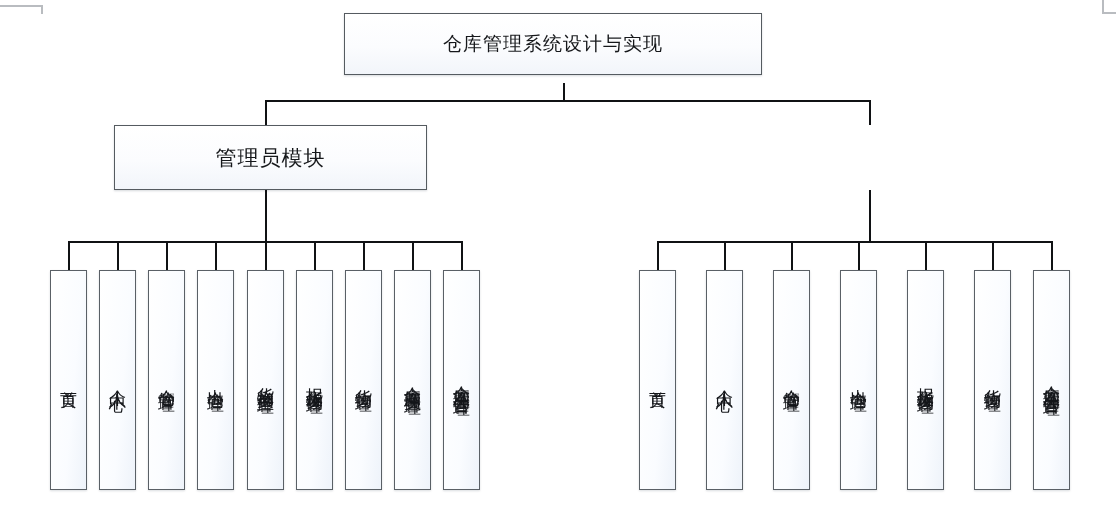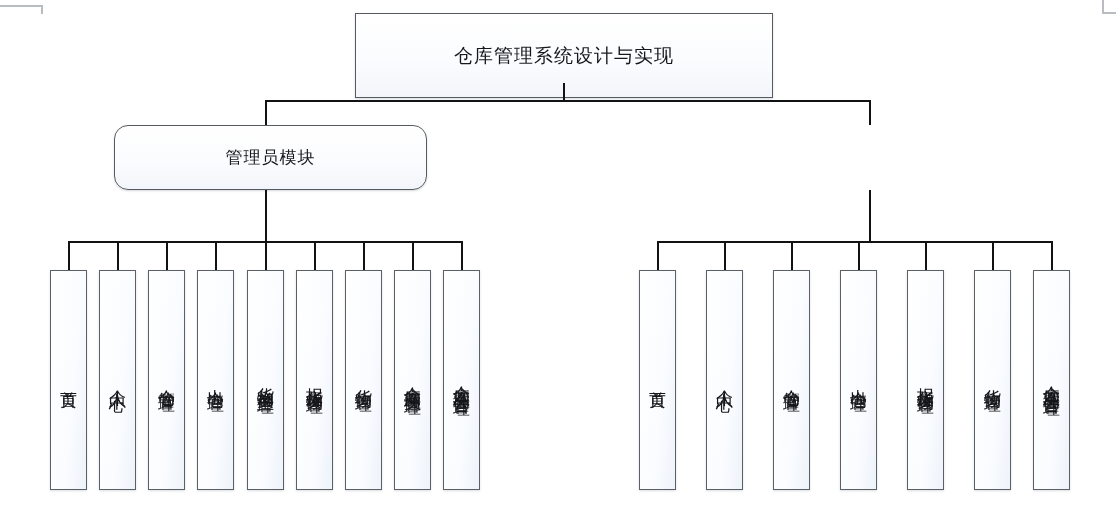--- a/index.html
+++ b/index.html
@@ -13,21 +13,21 @@
   
   .node{
     position:absolute;box-sizing:border-box;
     border:1.4px solid #555b60;
     background:linear-gradient(180deg,#ffffff 0%,#fbfcfe 55%,#f2f5fa 100%);
     box-shadow:0 1px 2px rgba(90,100,115,.25);
     display:flex;align-items:center;justify-content:center;
     color:#16181b;
   }
   .node.root{font-size:19px;letter-spacing:1px;}
-  .node.lvl2{font-size:17px;letter-spacing:1px;border-radius:14px;}
+  .node.lvl2{font-size:21px;letter-spacing:1px;}
 
   .leaf{
     position:absolute;box-sizing:border-box;
     border:1.4px solid #5a6066;
     background:linear-gradient(95deg,#ffffff 0%,#fafcff 60%,#eef3fa 100%);
     box-shadow:0 1px 2px rgba(90,100,115,.22);
     display:flex;align-items:center;justify-content:center;
     color:#14161a;
   }
   .leaf .vtext{
@@ -45,21 +45,21 @@
 </head>
 <body>
 
 <div id="stage">
 
   <div class="lineH thin" style="left:0;top:5px;width:42px;"></div>
   <div class="lineV thin" style="left:41px;top:5px;height:9px;"></div>
   <div class="lineV thin" style="left:1102px;top:0;height:13px;"></div>
   <div class="lineH thin" style="left:1102px;top:12px;width:14px;"></div>
 
-  <div class="node root" style="left:355px;top:13px;width:418px;height:85px;">
+  <div class="node root" style="left:344px;top:13px;width:418px;height:62px;">
     <span>仓库管理系统设计与实现</span>
   </div>
 
   <div class="lineV" style="left:563px;top:83px;height:18px;"></div>
   <div class="lineH" style="left:265px;top:100px;width:605px;"></div>
   <div class="lineV" style="left:265px;top:100px;height:25px;"></div>
   <div class="lineV" style="left:869px;top:100px;height:25px;"></div>
 
   <div class="node lvl2" style="left:114px;top:125px;width:313px;height:65px;">
     <span>管理员模块</span>

